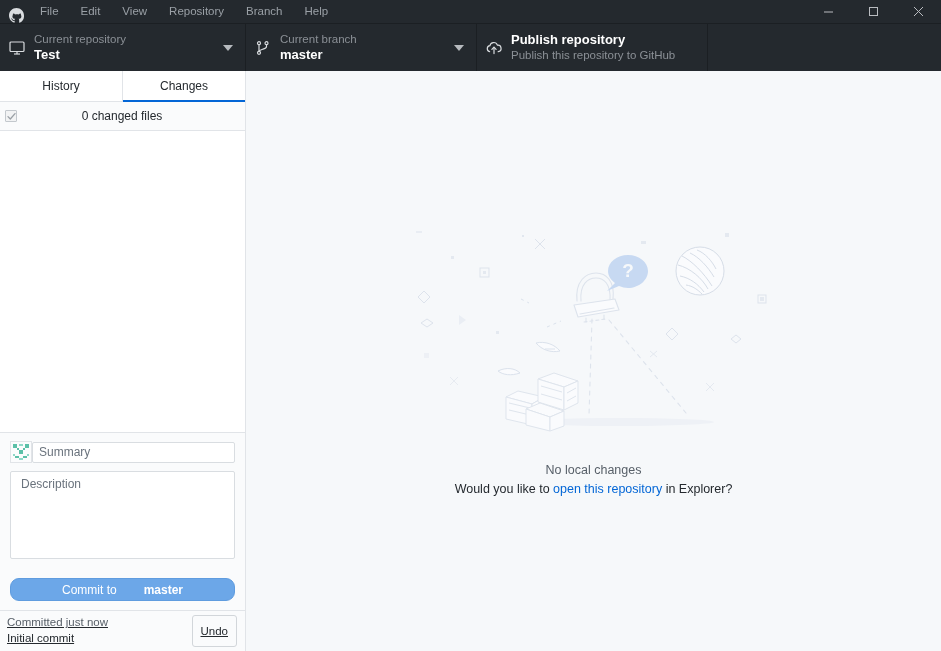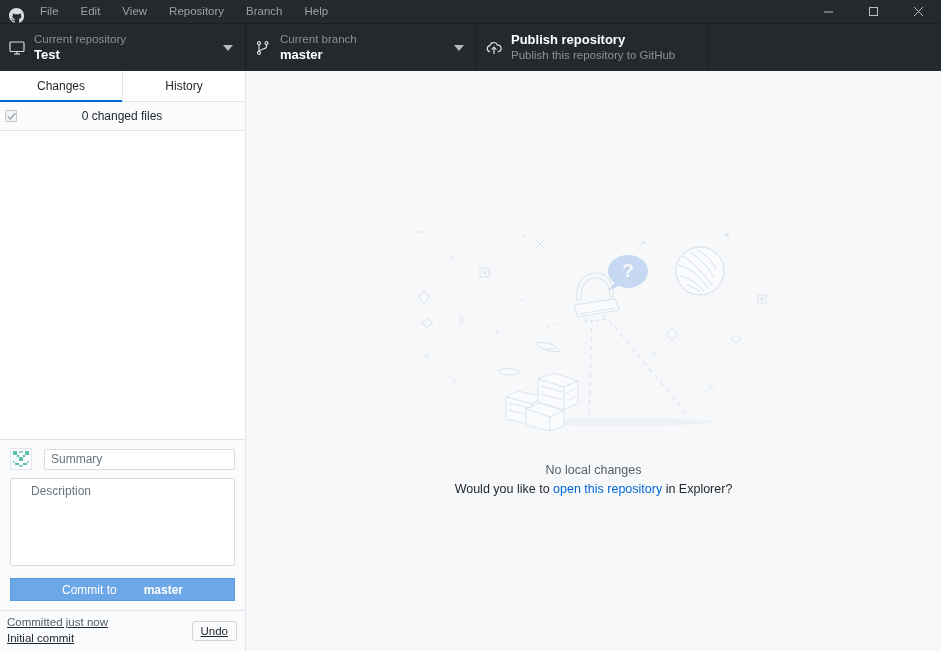--- a/index.html
+++ b/index.html
@@ -218,21 +218,21 @@
     overflow: hidden;
   }
   .commit-form {
     border-top: 1px solid #e1e4e8;
     background: #fafbfc;
     padding: 8px 10px 9px 10px;
   }
   .summary-row {
     display: flex;
     align-items: center;
-    gap: 12px;
+    gap: 0;
   }
   .avatar {
     width: 22px;
     height: 22px;
     min-width: 22px;
     border: 1px solid #e1e4e8;
     background: #fbfcfd;
     box-sizing: border-box;
   }
   .summary-input {
@@ -251,34 +251,34 @@
   .summary-input::placeholder { color: #6a737d; }
   .desc-input {
     margin-top: 8px;
     width: 100%;
     height: 88px;
     border: 1px solid #d9dde1;
     background: #ffffff;
     font-family: "Liberation Sans", sans-serif;
     font-size: 12px;
     color: #24292e;
-    padding: 5px 20px;
+    padding: 5px 10px;
     box-sizing: border-box;
     border-radius: 2px;
     resize: none;
     outline: none;
   }
   .desc-input::placeholder { color: #6a737d; }
   .commit-btn {
-    margin-top: 9px;
+    margin-top: 16px;
     width: 100%;
     height: 23px;
     background: #6ca7e8;
     border: 1px solid #5f9cdf;
-    border-radius: 0;
+    border-radius: 9px;
     color: #ffffff;
     font-family: "Liberation Sans", sans-serif;
     font-size: 12px;
     cursor: default;
     box-sizing: border-box;
     display: flex;
     align-items: center;
     justify-content: center;
     gap: 24px;
   }
@@ -293,21 +293,21 @@
     padding: 0 8px 0 7px;
     text-decoration: underline;
   }
   .undo-text {
     flex: 1;
     line-height: 1.35;
   }
   .undo-line1 { font-size: 11.5px; color: #586069; }
   .undo-line2 { font-size: 11.5px; color: #24292e; }
   .undo-btn {
-    height: 20px;
+    height: 32px;
     padding: 0 8px;
     background: #fafbfc;
     border: 1px solid #d2d6da;
     border-radius: 3px;
     font-family: "Liberation Sans", sans-serif;
     font-size: 11.5px;
     color: #24292e;
     cursor: default;
   }
 
@@ -450,25 +450,25 @@
     </div>
 
     <div class="tb-section filler"></div>
   </div>
 
   <div class="body-split">
 
     <div class="sidebar">
 
       <div class="tabs">
+        <div class="tab">
+          <span>History</span>
+        </div>
         <div class="tab active">
           <span>Changes</span>
-        </div>
-        <div class="tab">
-          <span>History</span>
         </div>
       </div>
 
       <div class="changes-header">
         <div class="chk">
           <svg width="9" height="9" viewBox="0 0 9 9">
             <path d="M1 4.6 L3.3 7 L8 1.6" fill="none" stroke="#9aa0a6" stroke-width="1.3" stroke-linecap="round" stroke-linejoin="round"></path>
           </svg>
         </div>
         <div class="changes-count">0 changed files</div>

